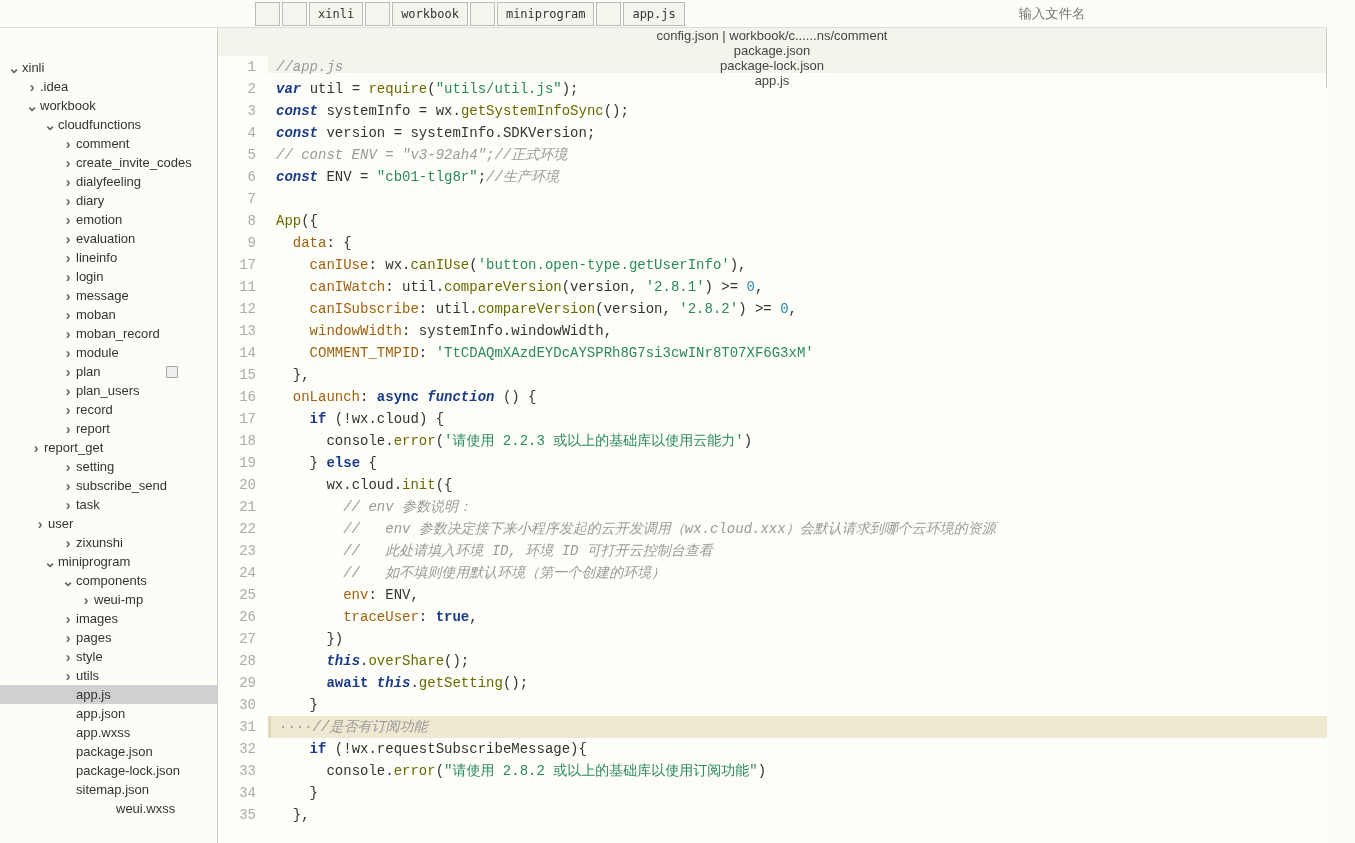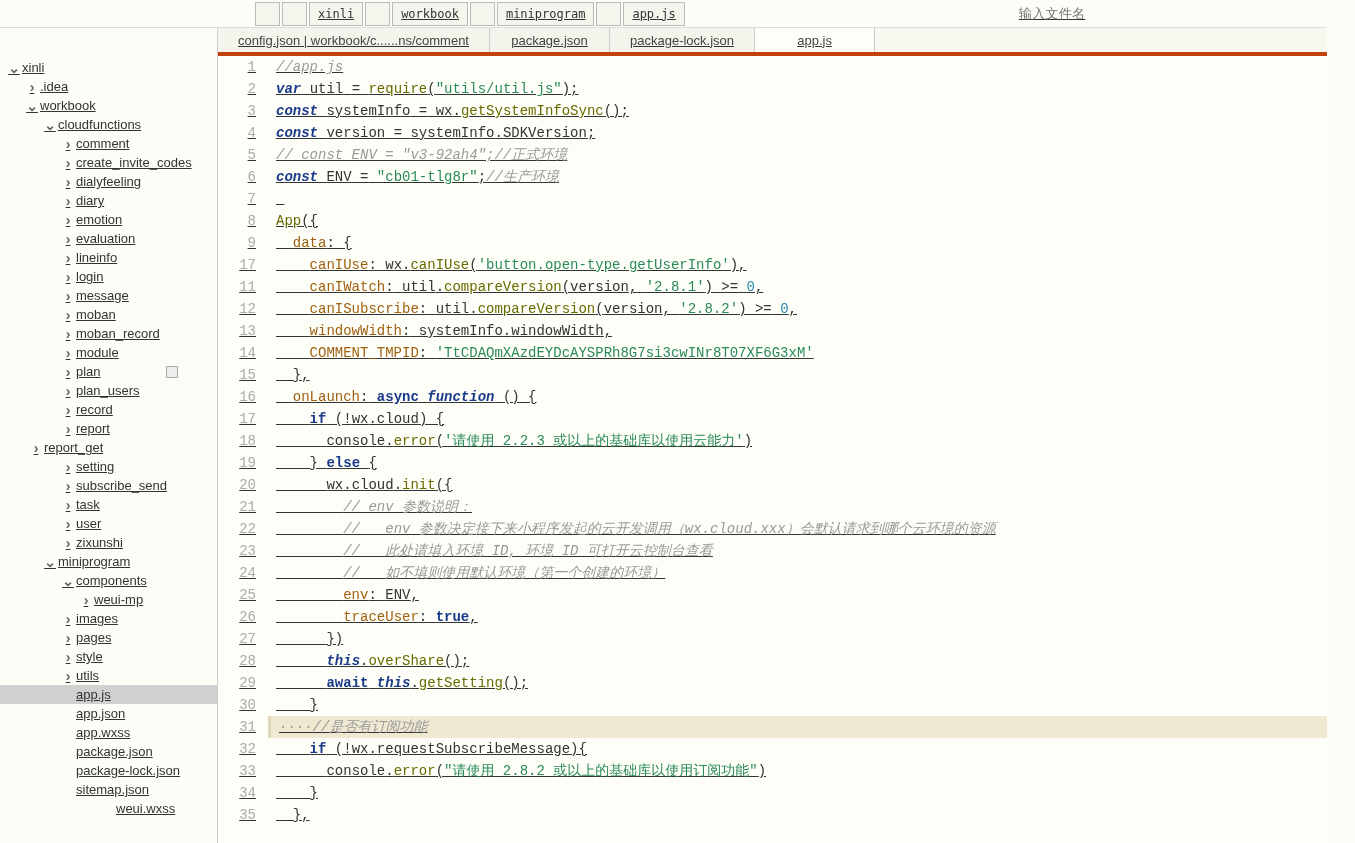--- a/index.html
+++ b/index.html
@@ -1,33 +1,33 @@
 <!DOCTYPE html>
 <html><head>
 <meta charset="utf-8">
 <style>
 * { margin: 0; padding: 0; box-sizing: border-box; }
 body { font-family: "Microsoft YaHei", Arial, sans-serif; font-size: 13px; background: #fdfdf8; color: #333; overflow: hidden; }
-.container { display: flex; flex-direction: column; height: 843px; width: 1327px; text-decoration: underline; }
+.container { display: flex; flex-direction: column; height: 843px; width: 1327px; }
 .top-bar { height: 28px; background: #fdfdf8; border-bottom: 1px solid #ddd; display: flex; align-items: center; padding-left: 255px; }
 .breadcrumb-btn { height: 24px; min-width: 30px; padding: 0 8px; background: #f5f5ed; border: 1px solid #bbb; margin-right: 2px; font-size: 12px; display: flex; align-items: center; justify-content: center; cursor: pointer; font-family: monospace; }
 .breadcrumb-btn.small { min-width: 25px; padding: 0 4px; }
 .file-search { margin-left: auto; margin-right: 100px; width: 350px; height: 22px; border: none; background: transparent; text-align: center; color: #999; outline: none; }
 .main-area { flex: 1; display: flex; overflow: hidden; }
 .sidebar { width: 218px; background: #fdfdf8; border-right: 1px solid #ccc; overflow-y: auto; padding-top: 30px; }
 .tree-item { display: flex; align-items: center; height: 19px; padding: 0 4px; cursor: pointer; white-space: nowrap; font-size: 13px; }
 .tree-item.selected { background: #d0d0d0; }
 .tree-arrow { width: 12px; display: inline-flex; align-items: center; justify-content: center; color: #666; font-size: 10px; }
 .tree-arrow.expanded::before { content: "⌄"; font-size: 14px; font-weight: bold; }
 .tree-arrow.collapsed::before { content: "›"; font-size: 14px; font-weight: bold; }
 .tree-arrow.none::before { content: ""; }
 .tree-label { margin-left: 2px; }
 .tree-badge { width: 12px; height: 12px; border: 1px solid #aaa; background: #eee; margin-left: auto; margin-right: 35px; }
 .editor-area { flex: 1; display: flex; flex-direction: column; background: #fefef8; overflow: hidden; }
-.tabs { height: 28px; display: flex; border-bottom: 4px solid #c2410c; background: #f8f8f0; }
+.tabs { height: 28px; display: flex; border-bottom: 4px solid #c2410c; background: #f8f8f0; flex-direction: column; }
 .tab { padding: 0 20px; display: flex; align-items: center; border-right: 1px solid #ccc; font-size: 13px; cursor: pointer; color: #444; background: #f4f4ec; min-width: 120px; justify-content: center; }
 .tab.active { background: #fefef8; font-weight: normal; }
 .code-area { flex: 1; display: flex; overflow-y: auto; font-family: Consolas, "Courier New", monospace; font-size: 14px; line-height: 22px; }
 .gutter { width: 50px; text-align: right; padding-right: 12px; color: #aaa; user-select: none; background: #fefef8; }
 .gutter .ln { height: 22px; }
 .code { flex: 1; white-space: pre; padding-left: 8px; }
 .code .line { height: 22px; }
 .code .line.hl { background: #f0e9d2; margin-left: -8px; padding-left: 8px; border-left: 3px solid #e0d8b8; }
 .cm { color: #999; font-style: italic; }
 .kw { color: #1a3a8a; font-weight: bold; font-style: italic; }
@@ -148,21 +148,21 @@
           <span class="tree-label">setting</span>
         </div>
         <div class="tree-item" style="padding-left: 62px;">
           <span class="tree-arrow collapsed"></span>
           <span class="tree-label">subscribe_send</span>
         </div>
         <div class="tree-item" style="padding-left: 62px;">
           <span class="tree-arrow collapsed"></span>
           <span class="tree-label">task</span>
         </div>
-        <div class="tree-item" style="padding-left: 62px;">
+        <div class="tree-item" style="padding-left: 34px;">
           <span class="tree-arrow collapsed"></span>
           <span class="tree-label">user</span>
         </div>
         <div class="tree-item" style="padding-left: 62px; text-align: right;">
           <span class="tree-arrow collapsed"></span>
           <span class="tree-label">zixunshi</span>
         </div>
         <div class="tree-item" style="padding-left: 44px;">
           <span class="tree-arrow expanded"></span>
           <span class="tree-label">miniprogram</span>

